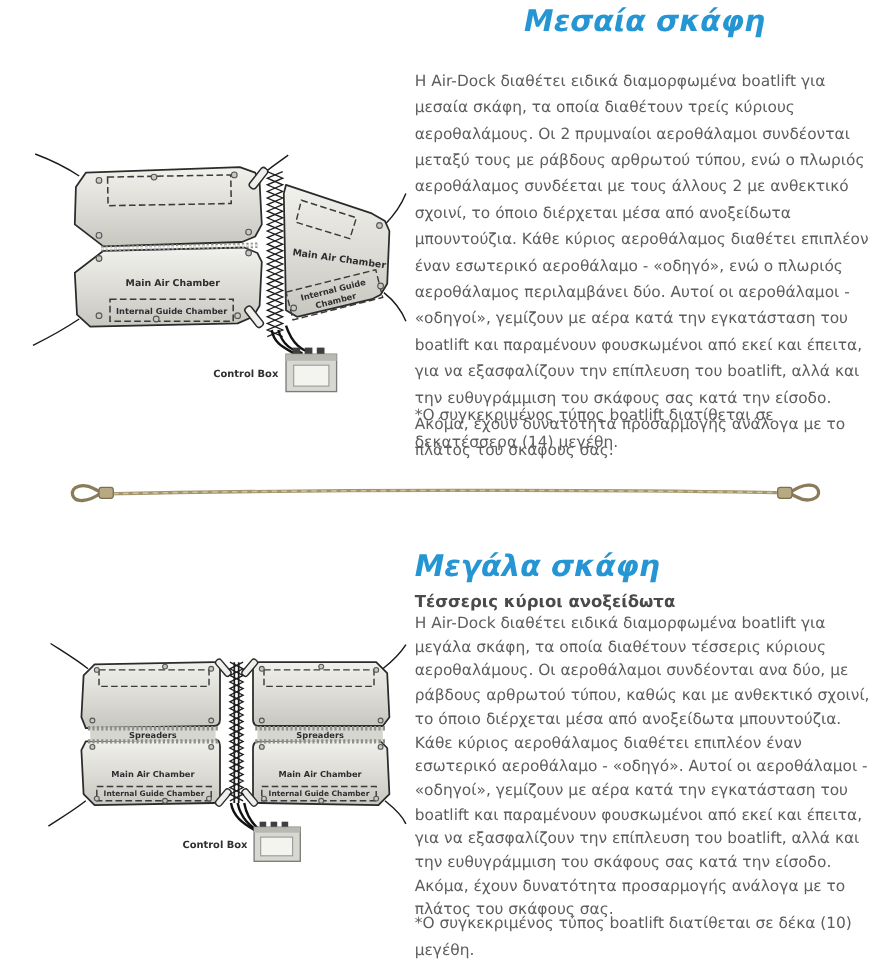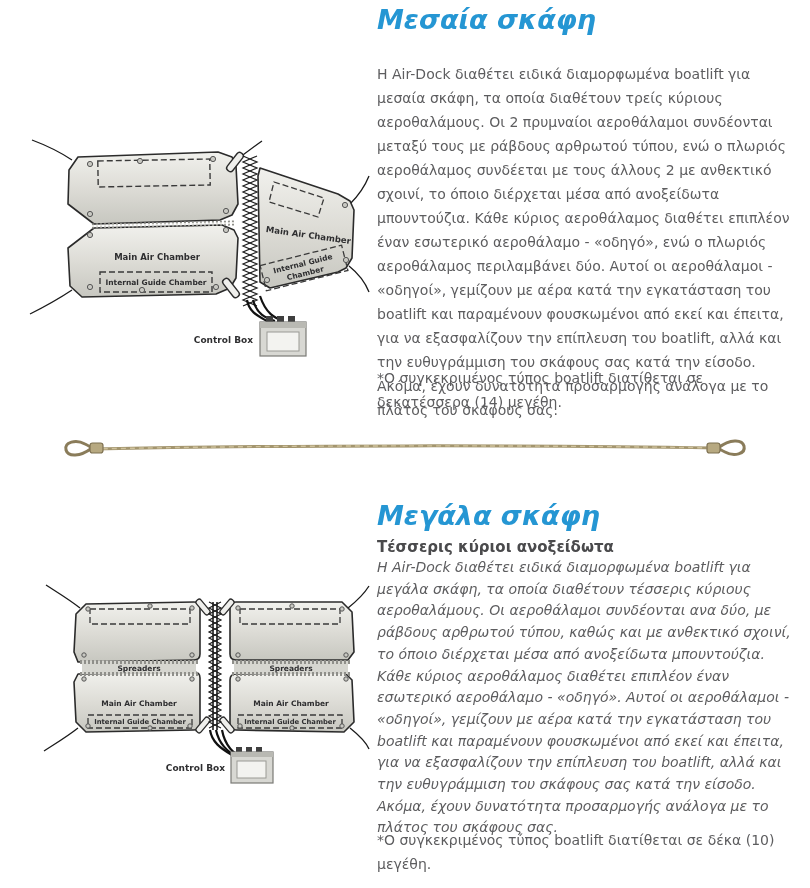--- a/index.html
+++ b/index.html
@@ -3,33 +3,33 @@
 <meta charset="utf-8">
 <style>
   html,body{margin:0;padding:0;background:#ffffff;}
   #page{position:relative;width:810px;height:888px;background:#ffffff;
         font-family:"DejaVu Sans","Liberation Sans",sans-serif;overflow:hidden;}
   .textcol{position:absolute;left:377px;width:418px;}
   .sec-title{font-size:27px;font-weight:bold;font-style:italic;color:#2596d3;line-height:32px;}
   .sec-sub{font-size:15px;font-weight:bold;color:#4a4a4c;line-height:18px;}
   .sec-body{font-size:14px;color:#5d5d5f;}
   .body1{line-height:24px;}
-  .body2{line-height:21.7px;font-style:italic;}
+  .body2{line-height:21.7px;}
   .footnote{font-size:14px;color:#5d5d5f;line-height:24px;}
   svg text{font-family:"DejaVu Sans","Liberation Sans",sans-serif;}
   .dlabel{font-size:8.5px;font-weight:bold;fill:#2e2e30;}
   .dlabel-sm{font-size:7.5px;font-weight:bold;fill:#2e2e30;}
   .cbox-label{font-size:9px;font-weight:bold;fill:#2f2f31;}
 </style>
 </head>
 <body>
 
 <div id="page">
 
-  <div class="textcol sec-title" style="top:4px;">Μεσαία σκάφη</div>
+  <div class="textcol sec-title" style="top:4px;text-align:center;">Μεσαία σκάφη</div>
   <div class="textcol sec-body body1" style="top:62px;">Η Air-Dock διαθέτει ειδικά διαμορφωμένα boatlift για μεσαία σκάφη, τα οποία  διαθέτουν τρείς κύριους αεροθαλάμους. Οι 2 πρυμναίοι αεροθάλαμοι συνδέονται μεταξύ τους με ράβδους αρθρωτού τύπου, ενώ ο πλωριός αεροθάλαμος συνδέεται με τους άλλους 2 με ανθεκτικό σχοινί, το όποιο διέρχεται μέσα από ανοξείδωτα μπουντούζια. Κάθε κύριος αεροθάλαμος διαθέτει επιπλέον έναν εσωτερικό αεροθάλαμο - «οδηγό», ενώ ο πλωριός αεροθάλαμος περιλαμβάνει δύο. Αυτοί οι αεροθάλαμοι - «οδηγοί»,  γεμίζουν με αέρα κατά την εγκατάσταση του boatlift και παραμένουν φουσκωμένοι από εκεί και έπειτα, για να εξασφαλίζουν την επίπλευση του boatlift, αλλά και την ευθυγράμμιση του σκάφους σας κατά την είσοδο. Ακόμα, έχουν δυνατότητα προσαρμογής ανάλογα με το πλάτος του σκάφους σας.</div>
   <div class="textcol footnote" style="top:366px;">*Ο συγκεκριμένος τύπος boatlift διατίθεται σε δεκατέσσερα (14) μεγέθη.</div>
 
   <svg style="position:absolute;left:20px;top:138px;" width="350" height="222" viewBox="0 0 350 222">
     <defs>
       <linearGradient id="slab1" x1="0" y1="0" x2="0" y2="1">
         <stop offset="0" stop-color="#f1f1ed"></stop>
           <stop offset="0.5" stop-color="#dddcd6"></stop>
           <stop offset="1" stop-color="#c7c7c0"></stop>
       </linearGradient>

